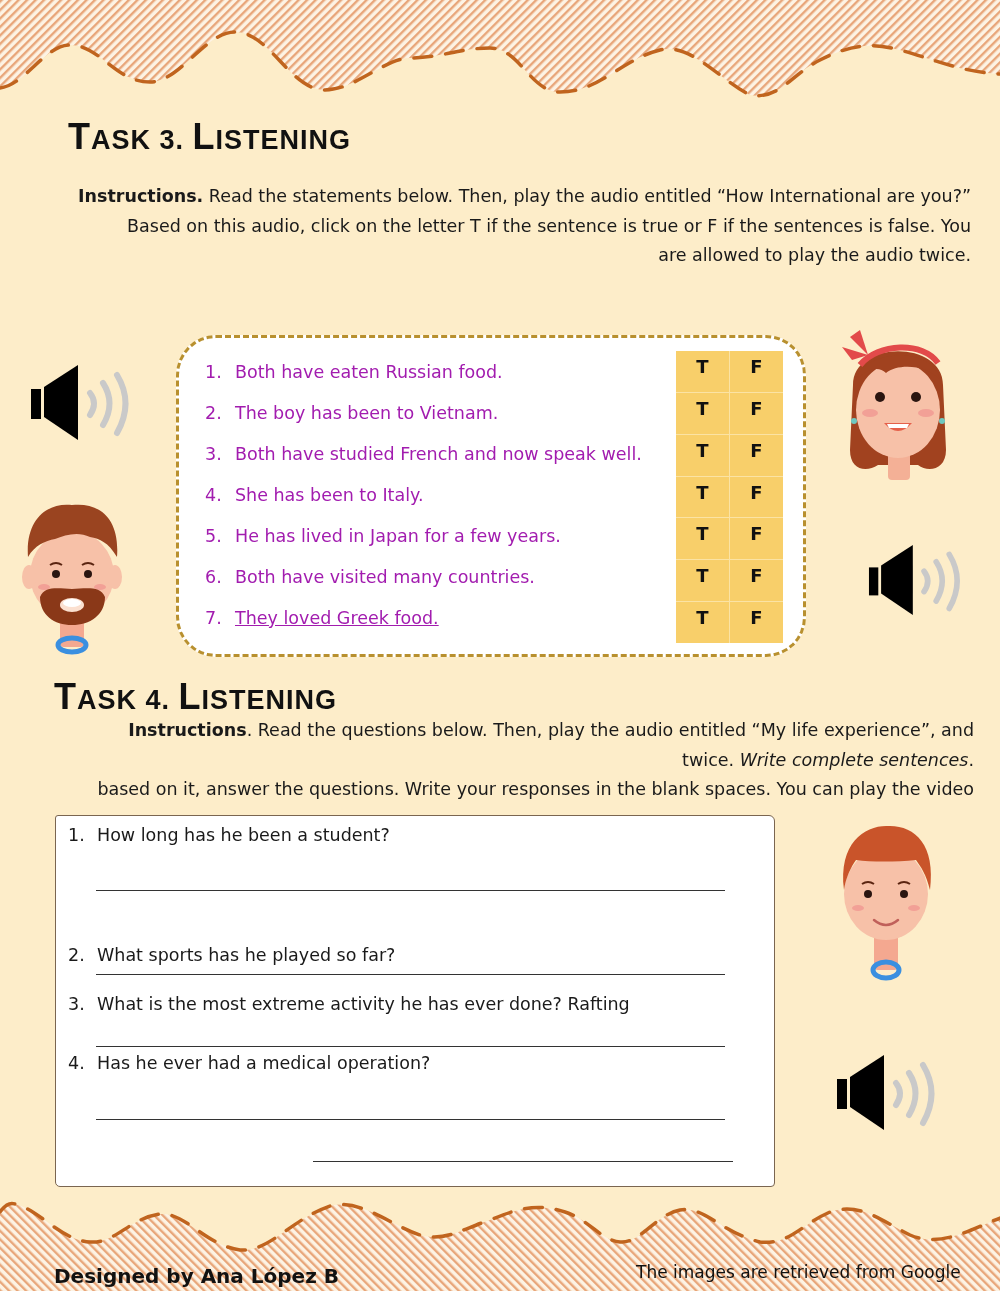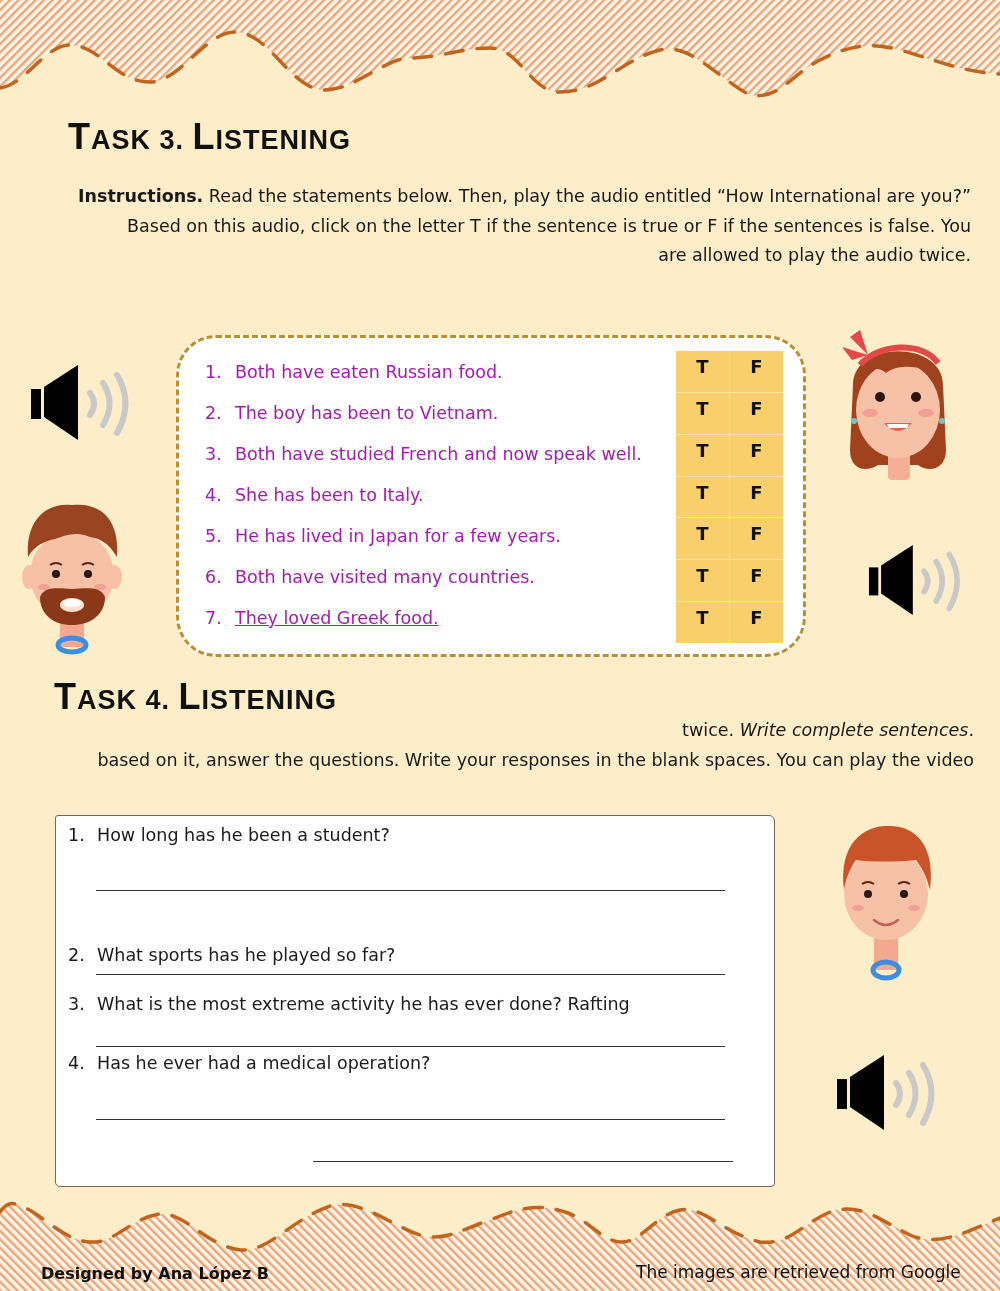--- a/index.html
+++ b/index.html
@@ -127,20 +127,21 @@
   <path d="M62,28 Q70,38 62,50" stroke="#c9c9c9" stroke-width="6" fill="none" stroke-linecap="round"></path>
   <path d="M75,18 Q88,38 75,60" stroke="#c9c9c9" stroke-width="6" fill="none" stroke-linecap="round"></path>
   <path d="M89,10 Q106,38 89,68" stroke="#c9c9c9" stroke-width="6" fill="none" stroke-linecap="round"></path>
 </svg>
 
 <div class="title" style="left:54px;top:676px;">
   <span class="big">T</span><span class="small">ASK 4. </span><span class="big">L</span><span class="small">ISTENING</span>
 </div>
 
 <div class="instr" style="left:54px;top:716px;width:920px;">
+  <div><b>Instructions</b><span>. Read the questions below. Then, play the audio entitled “My life experience”, and</span></div>
   <div><span>twice. </span><i>Write complete sentences</i><span>.</span></div>
   <div>based on it, answer the questions. Write your responses in the blank spaces. You can play the video</div>
 </div>
 
 <div class="q-box"></div>
 
 <div class="q" style="top:825px;"><span class="num">1.</span><span>How long has he been a student?</span></div>
 <input class="answer" style="top: 864px;" value="">
 
 <div class="q" style="top:909px;margin-top:36px;"><span class="num">2.</span><span>What sports has he played so far?</span></div>
@@ -182,14 +183,14 @@
     <pattern id="st2" width="6" height="6" patternUnits="userSpaceOnUse" patternTransform="rotate(-45)">
       <rect width="6" height="6" fill="#fdf3e4"></rect>
         <rect width="2.4" height="6" fill="#e8a67a"></rect>
     </pattern>
   </defs>
   <rect x="0" y="0" width="1000" height="101" fill="url(#st2)"></rect>
   <path d="M0,22 C5,15 10,12 15,14 C40,20 60,50 90,52 C115,54 130,28 160,24 C185,22 205,55 240,60 C270,62 290,30 330,16 C360,8 390,35 420,45 C445,52 460,40 490,30 C515,20 535,12 565,22 C590,30 600,50 620,52 C640,54 655,25 680,20 C705,16 720,42 760,52 C790,55 800,35 830,22 C860,12 880,30 910,45 C940,58 970,40 1000,28 L1000,0 L0,0 Z" fill="#fdedc9"></path>
   <path d="M0,22 C5,15 10,12 15,14 C40,20 60,50 90,52 C115,54 130,28 160,24 C185,22 205,55 240,60 C270,62 290,30 330,16 C360,8 390,35 420,45 C445,52 460,40 490,30 C515,20 535,12 565,22 C590,30 600,50 620,52 C640,54 655,25 680,20 C705,16 720,42 760,52 C790,55 800,35 830,22 C860,12 880,30 910,45 C940,58 970,40 1000,28" fill="none" stroke="#c0641e" stroke-width="3.5" stroke-dasharray="18 14" stroke-linecap="round"></path>
 </svg>
 
-<div class="footer" style="left:41px;top:1264px;font-weight:700;font-size:16px;">Designed by Ana López B</div>
+<div class="footer" style="left:54px;top:1264px;font-weight:700;font-size:20px;">Designed by Ana López B</div>
 <div class="footer" style="left:636px;top:1262px;">The images are retrieved from Google</div>
 
 </body></html>

